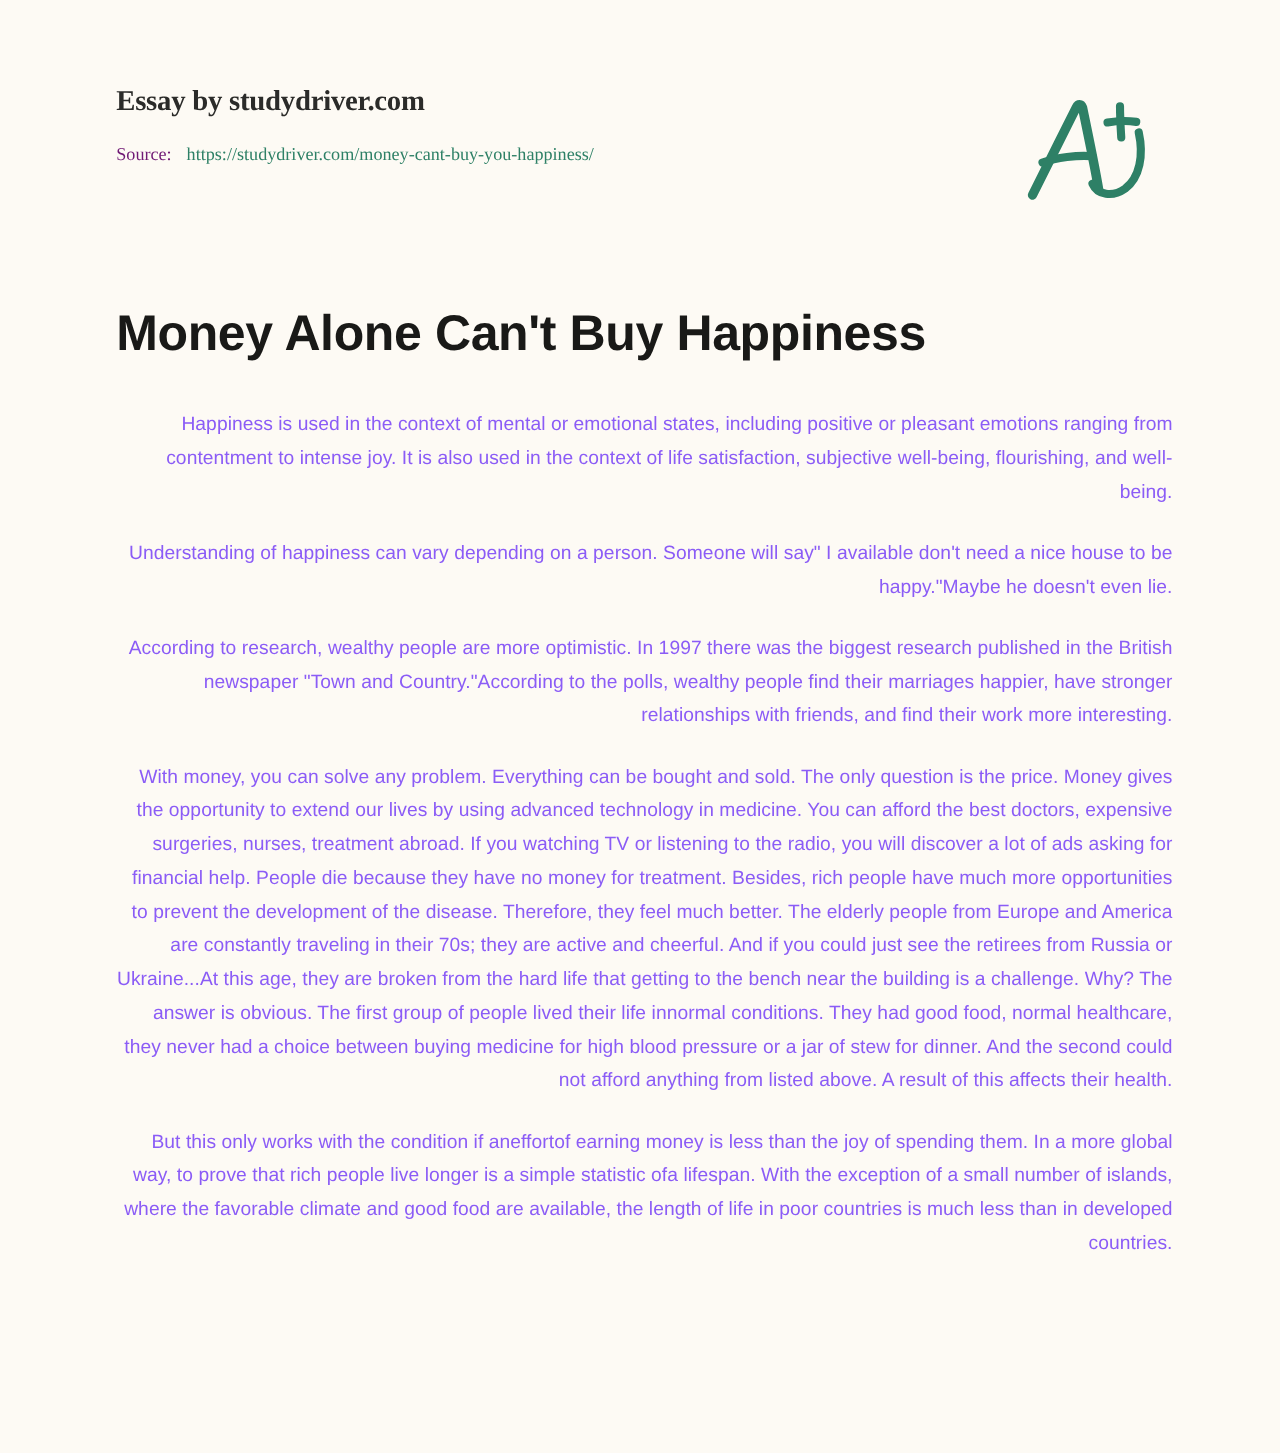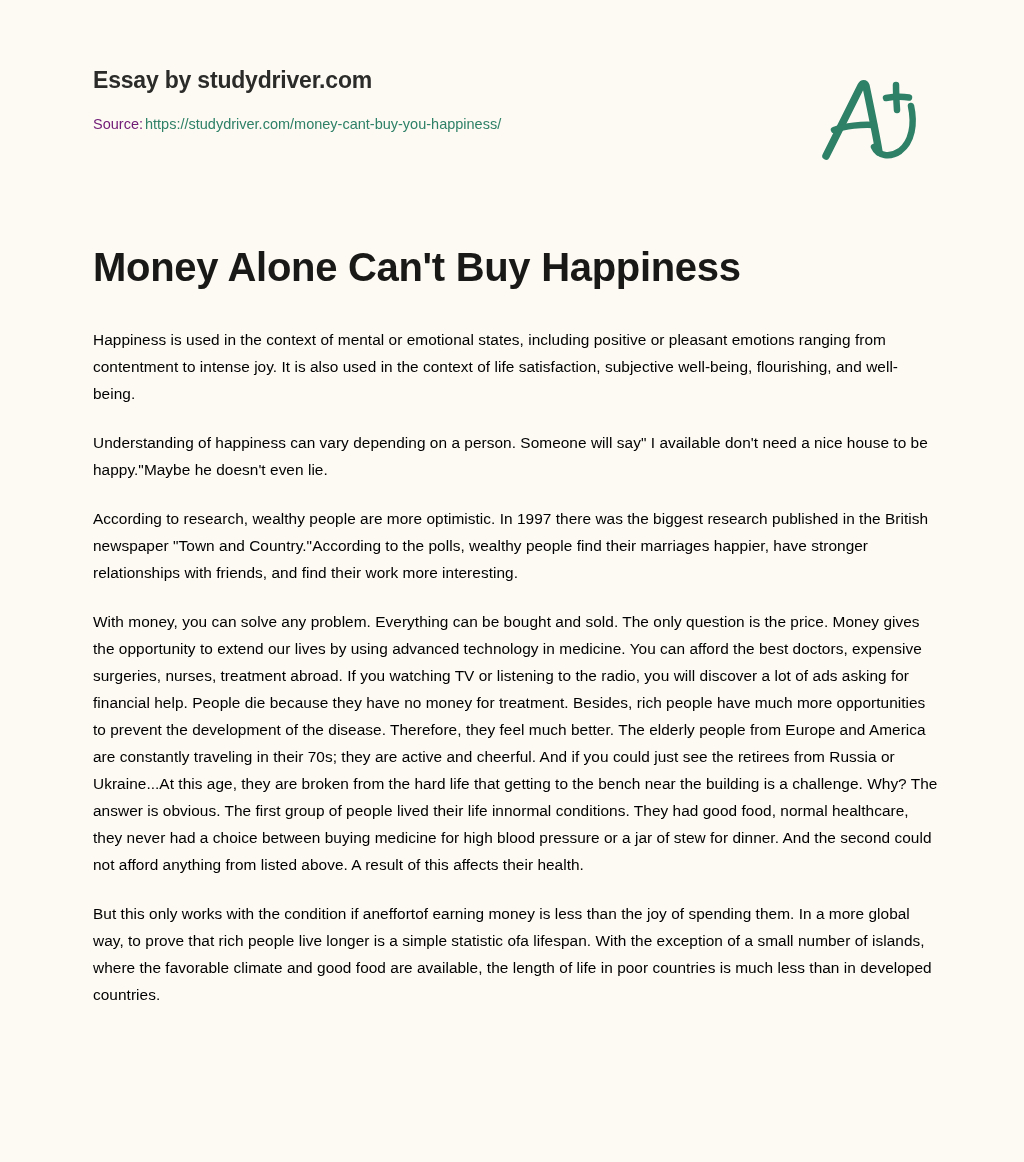--- a/index.html
+++ b/index.html
@@ -24,20 +24,21 @@
     box-sizing: border-box;
   }
 
   
   .header {
     position: absolute;
     top: 0;
     left: 0;
     width: 1024px;
     height: 200px;
+    font-family: Liberation Serif, serif;
   }
   .brand-block {
     position: absolute;
     left: 93px;
     top: 67px;
     width: 640px;
   }
   .brand-title {
     font-size: 23px;
     font-weight: bold;
@@ -52,21 +53,21 @@
     font-size: 14.5px;
     line-height: 1.3;
     white-space: nowrap;
   }
   .source-label {
     color: #701a75;
   }
   .source-link {
     color: #2e8066;
     text-decoration: none;
-    margin-left: 2px;
+    margin-left: 12px;
   }
 
   
   .logo {
     position: absolute;
     left: 812px;
     top: 68px;
     width: 110px;
     height: 100px;
   }
@@ -88,22 +89,22 @@
     font-weight: bold;
     color: #191917;
     letter-spacing: -0.3px;
     line-height: 1.22;
     margin: 0 0 34px 0;
   }
   .body-copy p {
     margin: 0 0 22px 0;
     font-size: 15.4px;
     line-height: 27px;
-    color: #000000;
-    text-align: left;
+    color: #8b5cf6;
+    text-align: right;
     letter-spacing: 0.05px;
   }
   .body-copy p:last-child {
     margin-bottom: 0;
   }
   .truncated {
     overflow: hidden;
   }
 </style>
 </head>

